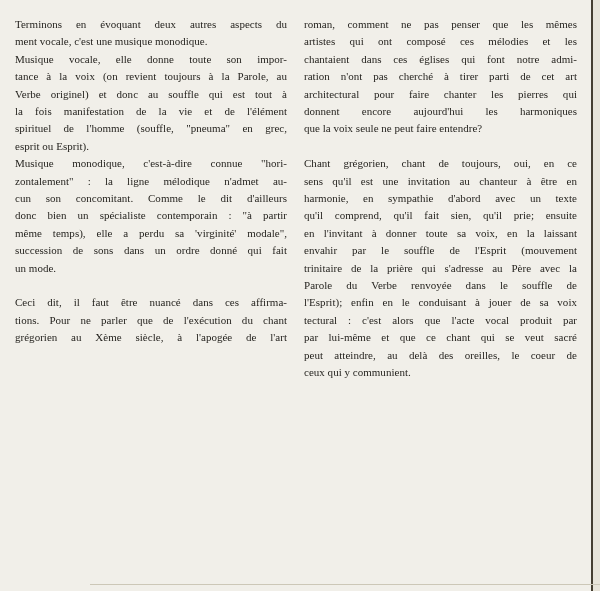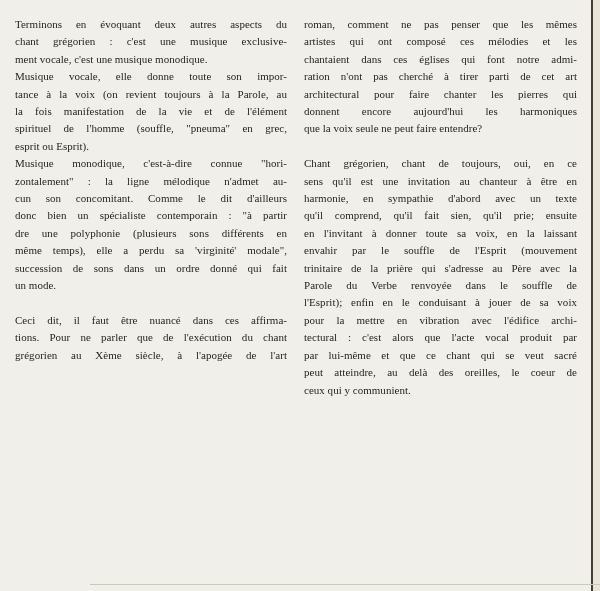--- a/index.html
+++ b/index.html
@@ -50,36 +50,35 @@
     background: var(--bedge, #ccc7b7);
   }
 </style>
 </head>
 <body>
 
 <div class="page" style="--bg: #f1efe9; --fg: #211f1b; --edge: #463f31; --strip: #e8e4d9; --bedge: #ccc7b7;">
   <div class="col col-left">
       <div class="para">
         <div class="line">Terminons en évoquant deux autres aspects du</div>
-        <div class="line">chant grégorien : c'est une musique exclusive-</div>
         <div class="line last-line">ment vocale, c'est une musique monodique.</div>
       </div>
       <div class="para">
         <div class="line">Musique vocale, elle donne toute son impor-</div>
         <div class="line">tance à la voix (on revient toujours à la Parole, au</div>
+        <div class="line">Verbe originel) et donc au souffle qui est tout à</div>
         <div class="line">la fois manifestation de la vie et de l'élément</div>
         <div class="line">spirituel de l'homme (souffle, "pneuma" en grec,</div>
         <div class="line last-line">esprit ou Esprit).</div>
       </div>
       <div class="para gap-after">
         <div class="line">Musique monodique, c'est-à-dire connue "hori-</div>
         <div class="line">zontalement" : la ligne mélodique n'admet au-</div>
         <div class="line">cun son concomitant. Comme le dit d'ailleurs</div>
         <div class="line">donc bien un spécialiste contemporain : "à partir</div>
-        <div class="line">dre une polyphonie (plusieurs sons différents en</div>
         <div class="line">même temps), elle a perdu sa 'virginité' modale",</div>
         <div class="line">succession de sons dans un ordre donné qui fait</div>
         <div class="line last-line">un mode.</div>
       </div>
       <div class="para justify-last">
         <div class="line">Ceci dit, il faut être nuancé dans ces affirma-</div>
         <div class="line">tions. Pour ne parler que de l'exécution du chant</div>
         <div class="line last-line">grégorien au Xème siècle, à l'apogée de l'art</div>
       </div>
     </div>
@@ -96,21 +95,20 @@
       <div class="para">
         <div class="line">Chant grégorien, chant de toujours, oui, en ce</div>
         <div class="line">sens qu'il est une invitation au chanteur à être en</div>
         <div class="line">harmonie, en sympathie d'abord avec un texte</div>
         <div class="line">qu'il comprend, qu'il fait sien, qu'il prie; ensuite</div>
         <div class="line">en l'invitant à donner toute sa voix, en la laissant</div>
         <div class="line">envahir par le souffle de l'Esprit (mouvement</div>
         <div class="line">trinitaire de la prière qui s'adresse au Père avec la</div>
         <div class="line">Parole du Verbe renvoyée dans le souffle de</div>
         <div class="line">l'Esprit); enfin en le conduisant à jouer de sa voix</div>
-        <div class="line">pour la mettre en vibration avec l'édifice archi-</div>
         <div class="line">tectural : c'est alors que l'acte vocal produit par</div>
         <div class="line">par lui-même et que ce chant qui se veut sacré</div>
         <div class="line">peut atteindre, au delà des oreilles, le coeur de</div>
         <div class="line last-line">ceux qui y communient.</div>
       </div>
     </div>
   <div class="edge-line"></div>
   <div class="edge-strip"></div>
   <div class="bottom-edge"></div>
 </div>

